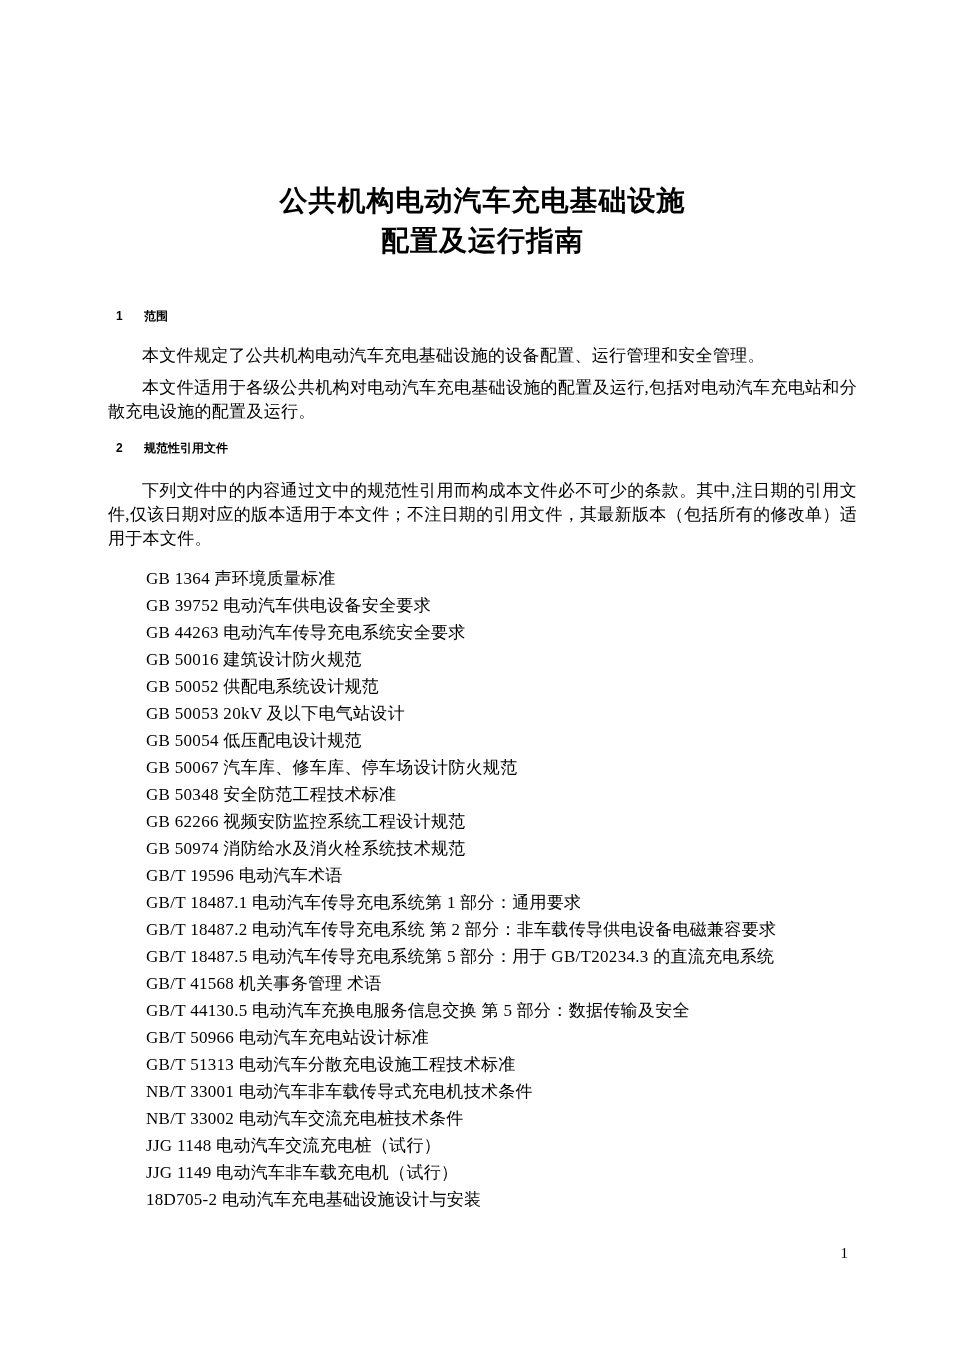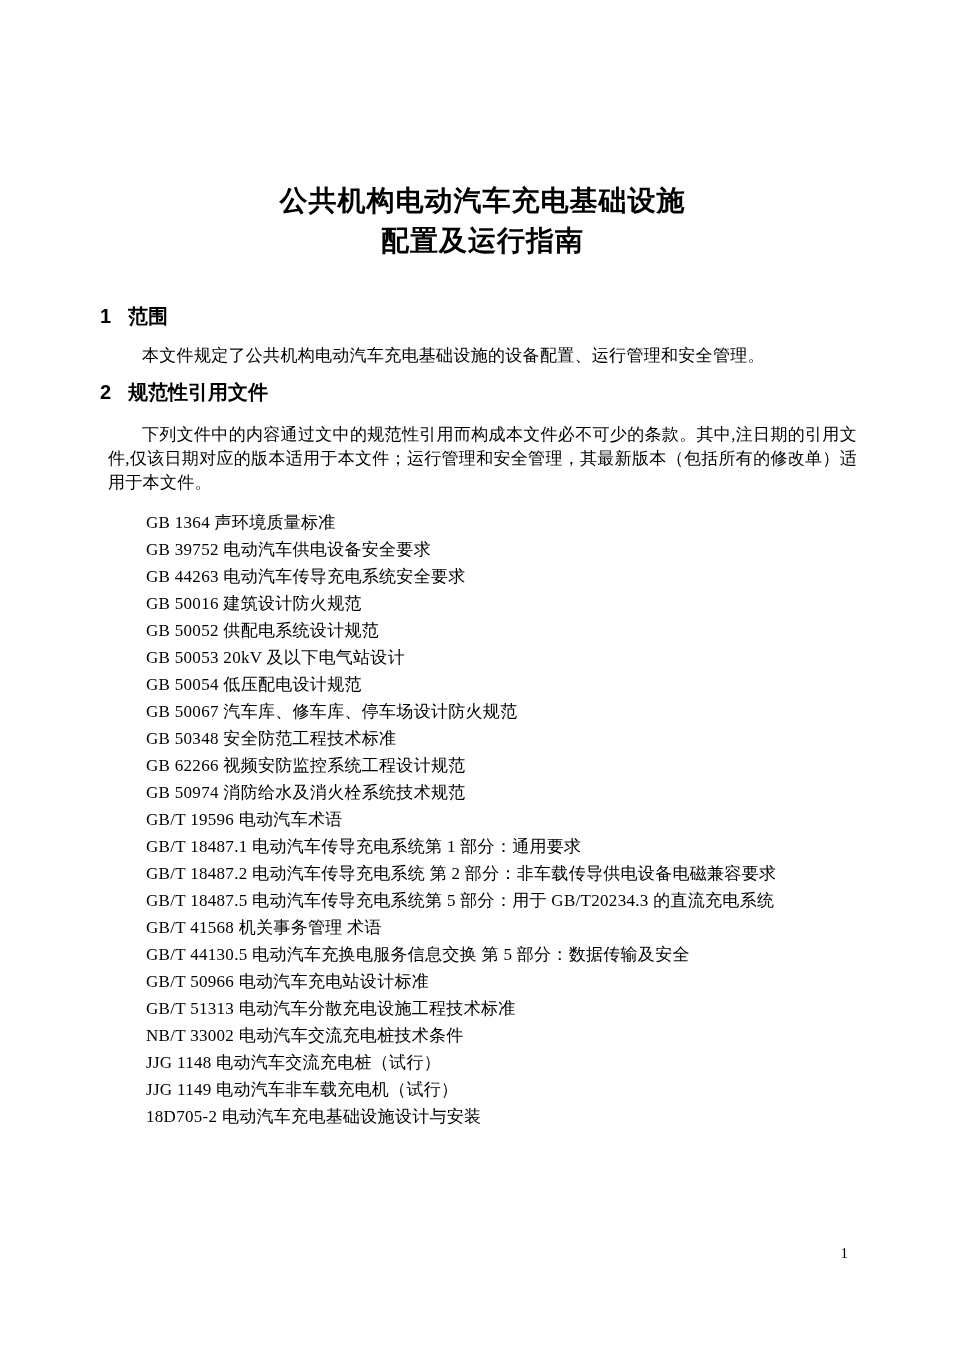--- a/index.html
+++ b/index.html
@@ -23,24 +23,24 @@
     margin: 0;
     padding-top: 181px;
     text-align: center;
     font-family: "Liberation Sans", "DejaVu Sans", sans-serif;
     font-weight: bold;
     font-size: 28px;
     line-height: 40px;
     letter-spacing: 1px;
   }
   h2.sec-heading {
-    margin: 0;
+    margin: 16px;
     font-family: "Liberation Sans", "DejaVu Sans", sans-serif;
     font-weight: bold;
-    font-size: 20px;
+    font-size: 12px;
     line-height: 22px;
   }
   h2.sec-heading .sec-num {
     display: inline-block;
     min-width: 15px;
     margin-right: 13px;
   }
   #heading-scope { margin-top: 44px; }
   #heading-refs  { margin-top: 13px; }
   p.body-para {
@@ -86,26 +86,27 @@
   <h1 class="doc-title">
     <span>公共机构电动汽车充电基础设施</span><br>
     <span>配置及运行指南</span>
   </h1>
 
   <h2 class="sec-heading" id="heading-scope">
     <span class="sec-num">1</span><span>范围</span>
   </h2>
 
   <p class="body-para first-after-heading">本文件规定了公共机构电动汽车充电基础设施的设备配置、运行管理和安全管理。</p>
+  <p class="body-para">本文件适用于各级公共机构对电动汽车充电基础设施的配置及运行,包括对电动汽车充电站和分散充电设施的配置及运行。</p>
 
   <h2 class="sec-heading" id="heading-refs">
     <span class="sec-num">2</span><span>规范性引用文件</span>
   </h2>
 
-  <p class="body-para intro-after-heading">下列文件中的内容通过文中的规范性引用而构成本文件必不可少的条款。其中,注日期的引用文件,仅该日期对应的版本适用于本文件；运行管理和安全管理，其最新版本（包括所有的修改单）适用于本文件。</p>
+  <p class="body-para intro-after-heading">下列文件中的内容通过文中的规范性引用而构成本文件必不可少的条款。其中,注日期的引用文件,仅该日期对应的版本适用于本文件；不注日期的引用文件，其最新版本（包括所有的修改单）适用于本文件。</p>
 
   <ul class="refs">
     <li>
       <span class="ref-code">GB 1364</span>
       <span class="ref-title">声环境质量标准</span>
     </li>
 
     <li>
       <span class="ref-code">GB 39752</span>
       <span class="ref-title">电动汽车供电设备安全要求</span>
@@ -190,20 +191,24 @@
     <li>
       <span class="ref-code">GB/T 50966</span>
       <span class="ref-title">电动汽车充电站设计标准</span>
     </li>
 
     <li>
       <span class="ref-code">GB/T 51313</span>
       <span class="ref-title">电动汽车分散充电设施工程技术标准</span>
     </li>
 
+    <li>
+      <span class="ref-code">NB/T 33001</span>
+      <span class="ref-title">电动汽车非车载传导式充电机技术条件</span>
+    </li>
 
     <li>
       <span class="ref-code">NB/T 33002</span>
       <span class="ref-title">电动汽车交流充电桩技术条件</span>
     </li>
 
     <li>
       <span class="ref-code">JJG 1148</span>
       <span class="ref-title">电动汽车交流充电桩（试行）</span>
     </li>

